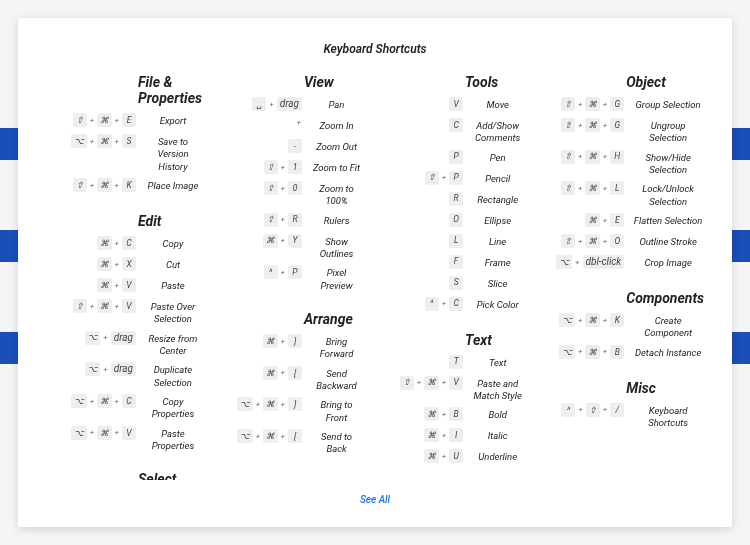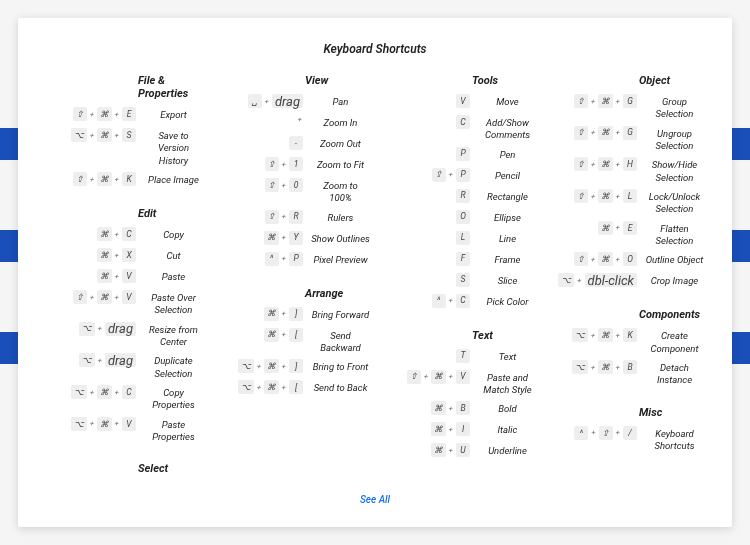--- a/index.html
+++ b/index.html
@@ -43,21 +43,21 @@
     overflow: hidden;
   }
   .col {
     flex: 1;
     display: flex;
     flex-direction: column;
   }
   .section { margin-bottom: 14px; }
   .section-title {
     font-weight: 700;
-    font-size: 11px;
+    font-size: 14px;
     margin-bottom: 7px;
     padding-left: 92px;
   }
   .row {
     display: flex;
     align-items: flex-start;
     margin-bottom: 5px;
     min-height: 16px;
   }
   .keys {
@@ -81,21 +81,21 @@
     justify-content: center;
     min-width: 14px;
     height: 14px;
     padding: 0 3px;
     background: #eee;
     border-radius: 2px;
     font-size: 8.5px;
     color: #444;
     line-height: 1;
   }
-  .key.word { font-size: 13px; padding: 0 3px; }
+  .key.word { font-size: 10px; padding: 0 3px; }
   .plus {
     font-size: 8px;
     color: #666;
     padding: 0 1px;
   }
   .footer {
     text-align: center;
     margin-top: 8px;
   }
   .see-all {
@@ -503,21 +503,21 @@
             <div class="label">Flatten Selection</div>
           </div>
           <div class="row">
             <div class="keys">
               <span class="key">⇧</span>
               <span class="plus">+</span>
               <span class="key">⌘</span>
               <span class="plus">+</span>
               <span class="key">O</span>
             </div>
-            <div class="label">Outline Object</div>
+            <div class="label">Outline Stroke</div>
           </div>
           <div class="row">
             <div class="keys">
               <span class="key">⌥</span>
               <span class="plus">+</span>
               <span class="key word">dbl-click</span>
             </div>
             <div class="label">Crop Image</div>
           </div>
         </div>

